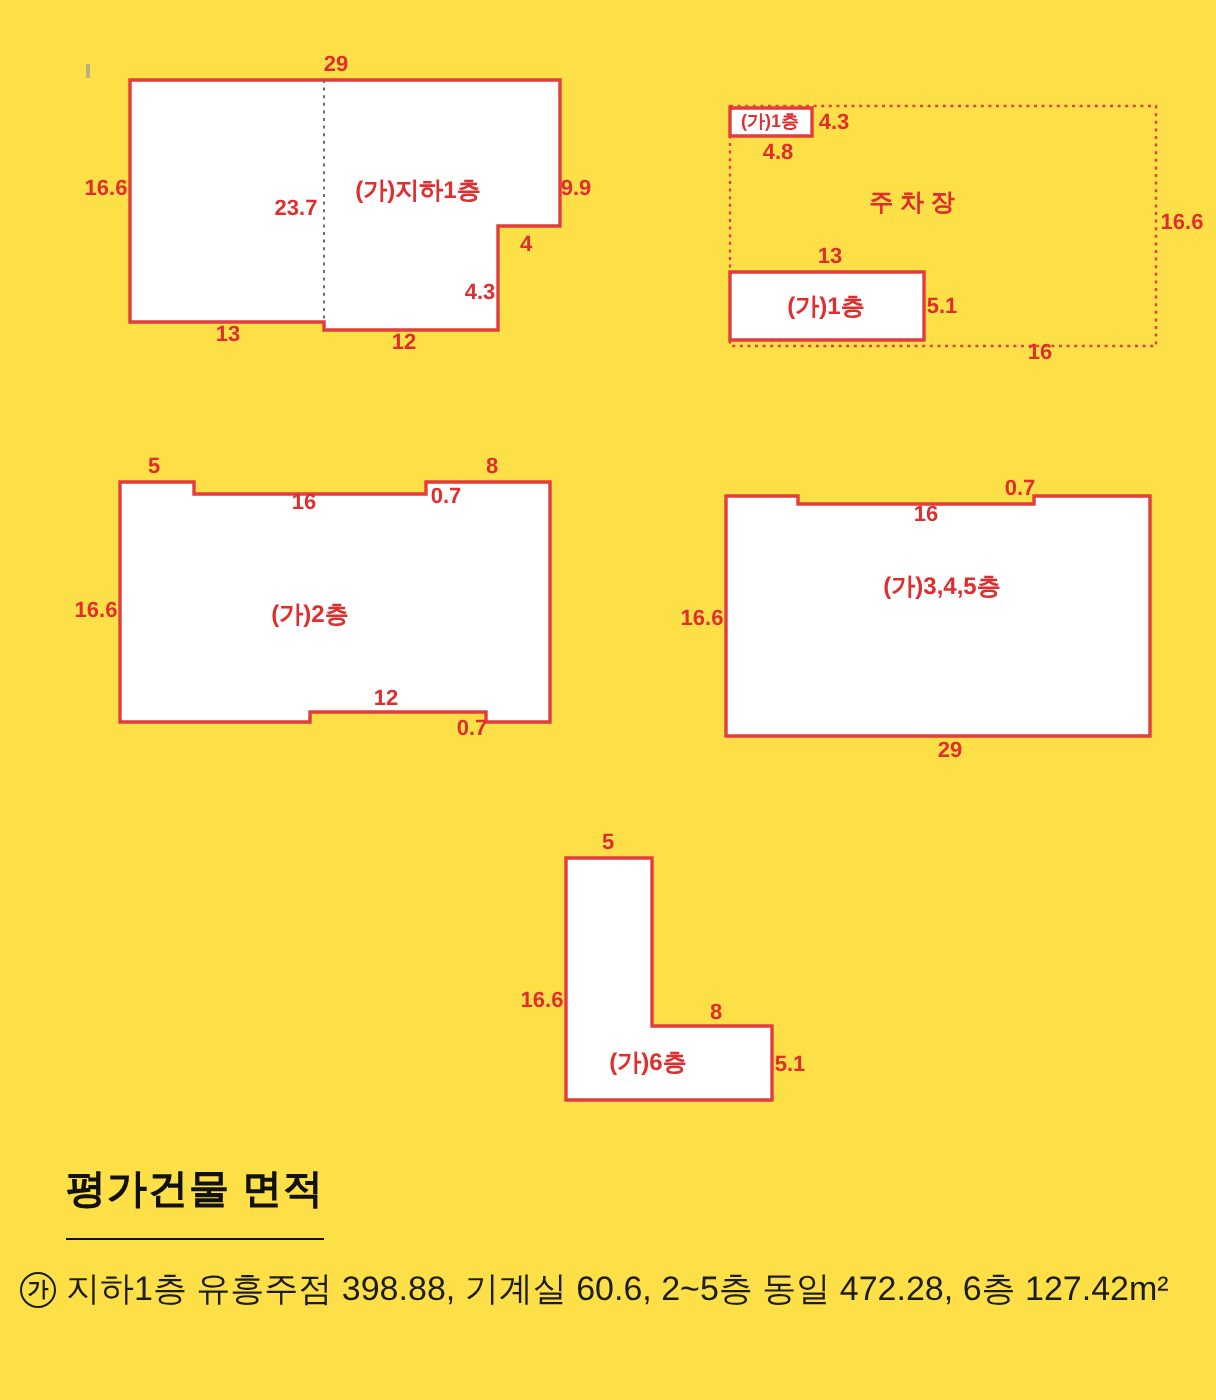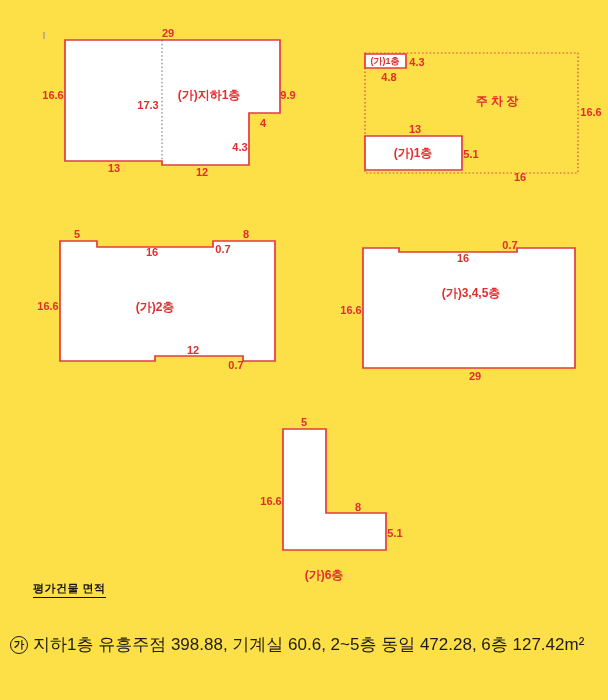--- a/index.html
+++ b/index.html
@@ -23,22 +23,22 @@
   .name { font-size:12px;text-align:center; }
   .tiny { font-size:9px; }
 
   .speck {
     position:absolute; left:43px; top:32px; width:2px; height:7px;
     background:#9a9a9a; opacity:.65;
   }
 
   #footer-heading {
     position:absolute; left:33px; top:581px;
-    font-size:11px; font-weight:bold; color:#111111;
-    border-bottom:1.6px solid #111111; padding-bottom:1px;
+    font-size:20px; font-weight:bold; color:#111111;
+    border-bottom:1.6px solid #111111; padding-bottom:11px;
     letter-spacing:.5px; white-space:nowrap;
   }
   #footer-line {
     position:absolute; left:10px; top:633px; width:596px;
     font-size:17px; color:#1c1c1c; white-space:nowrap;
     display:flex; align-items:center;
   }
   #footer-marker {
     display:inline-flex; align-items:center; justify-content:center;
     width:16px; height:16px; border:1.3px solid #1c1c1c; border-radius:50%;
@@ -59,30 +59,30 @@
       <polygon points="365,136 462,136 462,170 365,170" class="solid"></polygon>
       <polygon points="60,241 97,241 97,247 213,247 213,241 275,241 275,361 243,361 243,356 155,356 155,361 60,361" class="solid"></polygon>
       <polygon points="363,248 399,248 399,252 517,252 517,248 575,248 575,368 363,368" class="solid"></polygon>
       <polygon points="283,429 326,429 326,513 386,513 386,550 283,550" class="solid"></polygon>
     </svg>
 
   <div id="labels">
       <div class="label" style="left: 168px; top: 33px;">29</div>
       <div class="label" style="left: 53px; top: 95px;">16.6</div>
       <div class="label" style="left: 288px; top: 79px; margin-top: 16px;">9.9</div>
-      <div class="label" style="left: 148px; top: 105px;">17.3</div>
+      <div class="label" style="left: 148px; top: 105px;">23.7</div>
       <div class="label name" style="left: 209px; top: 95px;">(가)지하1층</div>
       <div class="label" style="left: 263px; top: 123px;">4</div>
       <div class="label" style="left: 240px; top: 147px; text-align: right;">4.3</div>
       <div class="label" style="left: 114px; top: 168px;">13</div>
       <div class="label" style="left: 202px; top: 172px;">12</div>
       <div class="label tiny" style="left: 385px; top: 61px;">(가)1층</div>
       <div class="label" style="left: 417px; top: 62px;">4.3</div>
       <div class="label" style="left: 389px; top: 77px;">4.8</div>
-      <div class="label name" style="left: 497px; top: 101px;">주 차 장</div>
+      <div class="label name" style="left: 456px; top: 101px;">주 차 장</div>
       <div class="label" style="left: 591px; top: 112px;">16.6</div>
       <div class="label" style="left: 415px; top: 129px;">13</div>
       <div class="label name" style="left: 413px; top: 153px;">(가)1층</div>
       <div class="label" style="left: 471px; top: 154px;">5.1</div>
       <div class="label" style="left: 520px; top: 177px;">16</div>
       <div class="label" style="left: 77px; top: 234px;">5</div>
       <div class="label" style="left: 152px; top: 252px;">16</div>
       <div class="label" style="left: 223px; top: 249px;">0.7</div>
       <div class="label" style="left: 246px; top: 234px;">8</div>
       <div class="label" style="left: 48px; top: 306px;">16.6</div>
@@ -91,21 +91,21 @@
       <div class="label" style="left: 236px; top: 365px;">0.7</div>
       <div class="label" style="left: 510px; top: 245px;">0.7</div>
       <div class="label" style="left: 463px; top: 258px;">16</div>
       <div class="label" style="left: 351px; top: 310px;">16.6</div>
       <div class="label name" style="left: 471px; top: 293px;">(가)3,4,5층</div>
       <div class="label" style="left: 475px; top: 376px;">29</div>
       <div class="label" style="left: 304px; top: 422px;">5</div>
       <div class="label" style="left: 271px; top: 501px;">16.6</div>
       <div class="label" style="left: 358px; top: 507px;">8</div>
       <div class="label" style="left: 395px; top: 533px;">5.1</div>
-      <div class="label name" style="left: 324px; top: 531px; margin-top: 44px;">(가)6층</div>
+      <div class="label name" style="left: 324px; top: 531px;">(가)6층</div>
     </div>
 
   <div id="footer-heading">평가건물 면적</div>
 
   <div id="footer-line">
     <span id="footer-marker">가</span>
     <span>지하1층 유흥주점 398.88, 기계실 60.6, 2~5층 동일 472.28,  6층 127.42m²</span>
   </div>
 </div>
 

